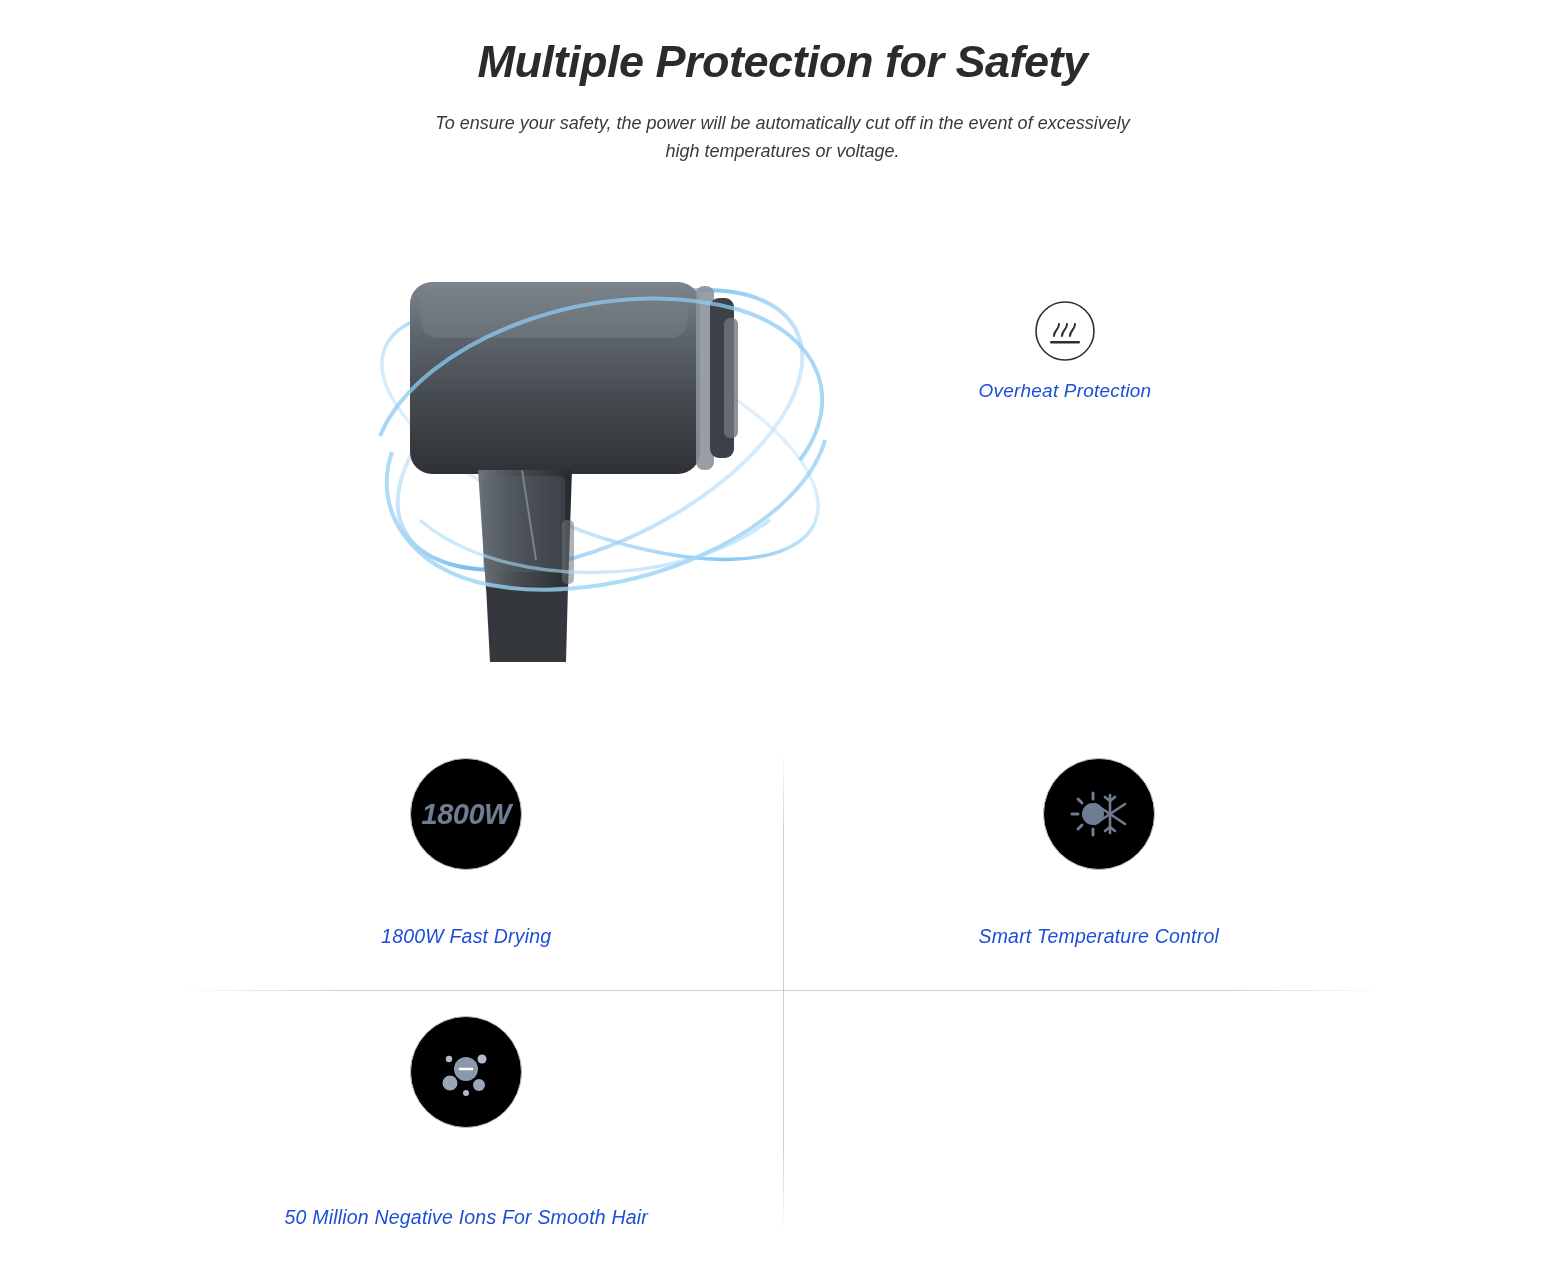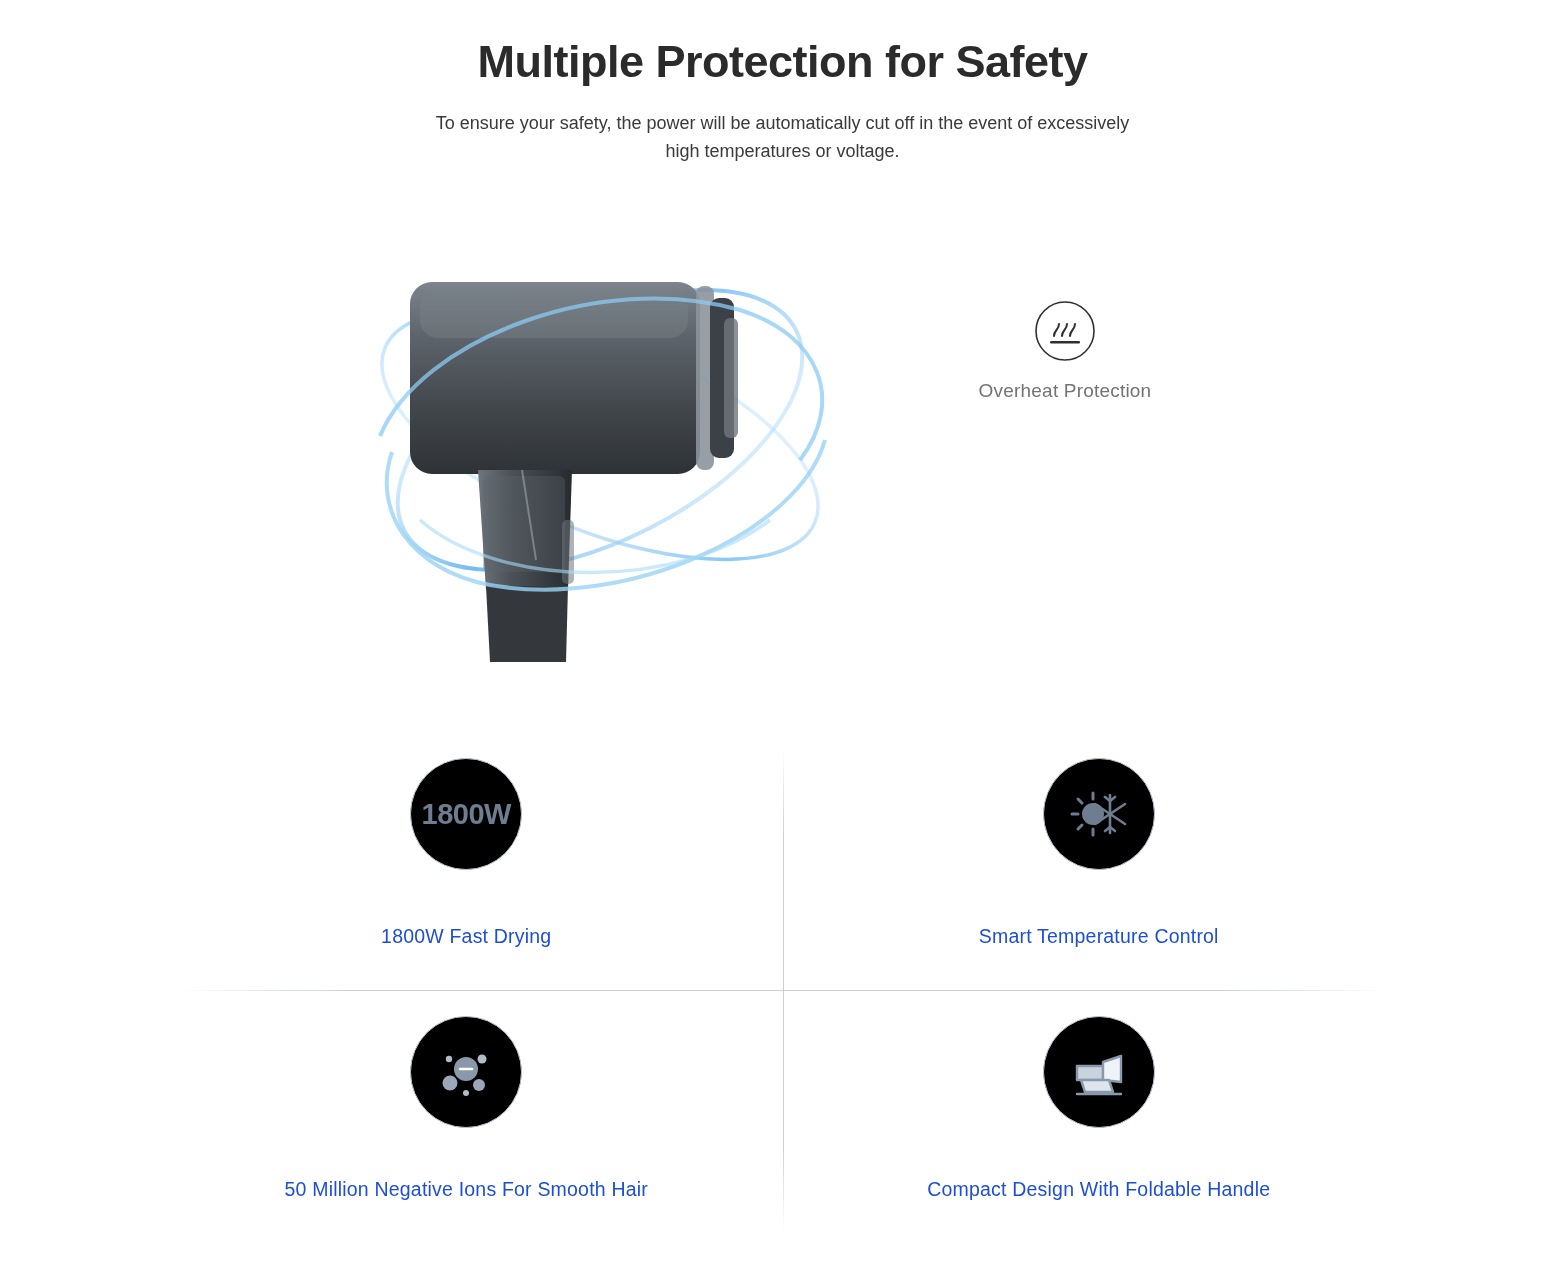--- a/index.html
+++ b/index.html
@@ -8,20 +8,21 @@
     height: 1280px;
     background: #ffffff;
     font-family: "Liberation Sans", sans-serif;
   }
   .page {
     position: relative;
     width: 1565px;
     height: 1280px;
     background: #ffffff;
     overflow: hidden;
+    font-style: italic;
   }
 
   
   .header {
     position: absolute;
     top: 36px;
     left: 0;
     width: 100%;
     text-align: center;
   }
@@ -71,21 +72,21 @@
     text-align: center;
     margin-bottom: 56px;
   }
   .prot-icon {
     width: 62px;
     height: 62px;
     margin: 0 auto 18px auto;
   }
   .prot-label {
     font-size: 19px;
-    color: #737373;
+    color: #1d4ed8;
     letter-spacing: 0.2px;
   }
 
   
   .features {
     position: absolute;
     top: 740px;
     left: 150px;
     width: 1265px;
     height: 500px;
@@ -138,21 +139,21 @@
     color: #6f7d91;
     letter-spacing: -0.5px;
   }
   .feat-label {
     margin-top: 55px;
     font-size: 19.5px;
     color: #1d4ed8;
     letter-spacing: 0.2px;
     text-align: left;
   }
-  .cell.row2 { padding-top: 26px; }
+  .cell.row2 { padding-top: 26px; gap: 28px; }
   .cell.row2 .feat-label { margin-top: 50px; }
 </style>
 </head>
 <body>
 
 <div class="page">
 
   <div class="header">
     <h1 class="title">Multiple Protection for Safety</h1>
     <p class="subtitle">To ensure your safety, the power will be automatically cut off in the event of excessively high temperatures or voltage.</p>
@@ -281,30 +282,17 @@
             <circle cx="21" cy="48" r="7.5" fill="#9aa7b8"></circle>
             <circle cx="50" cy="50" r="6" fill="#9aa7b8"></circle>
             <circle cx="53" cy="24" r="4.5" fill="#b2bcc9"></circle>
             <circle cx="20" cy="24" r="3.2" fill="#b2bcc9"></circle>
             <circle cx="37" cy="58" r="3" fill="#b2bcc9"></circle>
           </svg>
         </div>
         <div class="feat-label">50 Million Negative Ions For Smooth Hair</div>
       </div>
 
-      <div class="cell row2">
-        <div class="circle">
-          <svg width="72" height="72" viewBox="0 0 72 72">
-            <g fill="none" stroke="#8a98ab" stroke-width="2.4" stroke-linejoin="round">
-              <path d="M14 30 L40 30 L40 44 L14 44 Z" fill="#c9d3de"></path>
-              <path d="M40 26 L58 20 L58 46 L40 44 Z" fill="#eef3f8"></path>
-              <path d="M18 44 L46 44 L50 56 L22 56 Z" fill="#dde5ee"></path>
-            </g>
-            <line x1="14" y1="58" x2="58" y2="58" stroke="#8a98ab" stroke-width="2.4" stroke-linecap="round"></line>
-          </svg>
-        </div>
-        <div class="feat-label">Compact Design With Foldable Handle</div>
-      </div>
 
     </div>
   </div>
 
 </div>
 
 </body></html>

